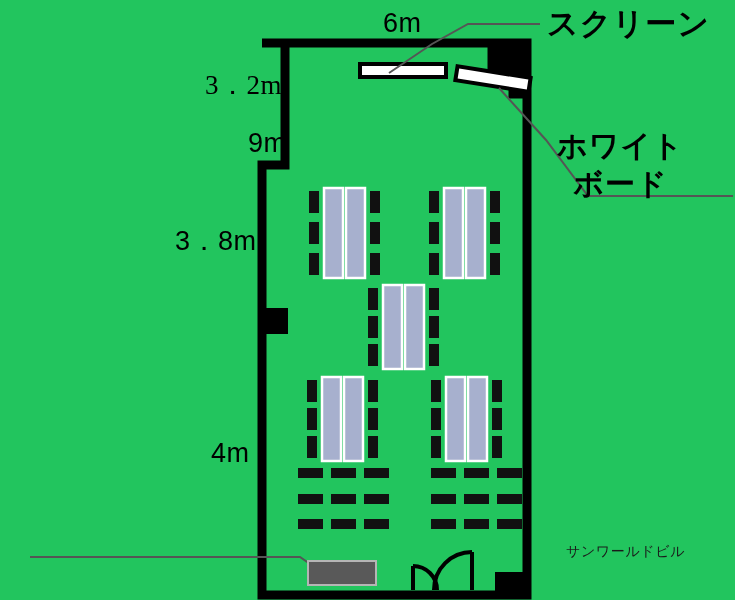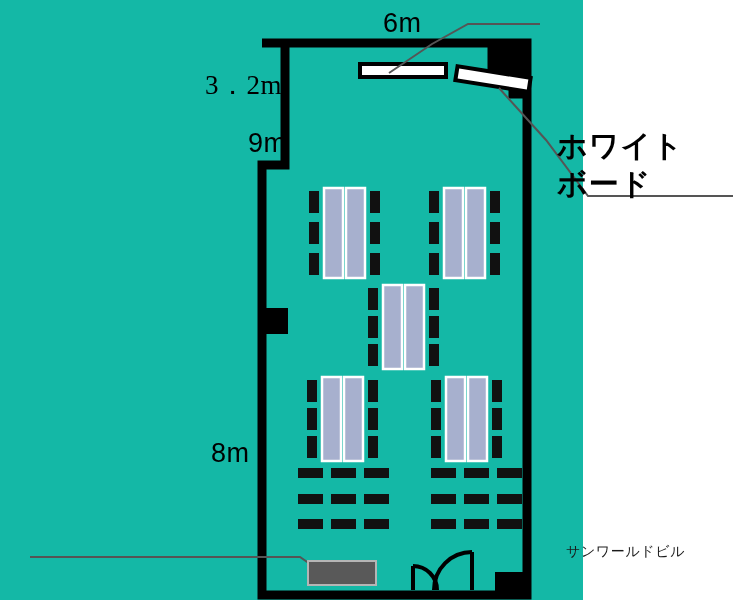--- a/index.html
+++ b/index.html
@@ -10,23 +10,23 @@
   }
   body {
     width: 735px;
     height: 600px;
     overflow: hidden;
     font-family: "Liberation Sans", "DejaVu Sans", sans-serif;
     color: #000000;
   }
   #plan-root {
     position: relative;
-    width: 583px;
+    width: 735px;
     height: 600px;
-    background: #14b8a6;
+    background: #22c55e;
   }
   #plan-svg {
     position: absolute;
     left: 0;
     top: 0;
     width: 735px;
     height: 600px;
     display: block;
   }
   .lbl {
@@ -58,21 +58,21 @@
     line-height: 1.95;
     letter-spacing: 0.6px;
     color: #1a1a1a;
   }
   #label-6m      { left: 383px; top: 10px; }
   #label-32m     { left: 205px; top: 72px; font-family: Liberation Serif, serif; }
   #label-1m      { left: 248px; top: 130px; }
   #label-38m     { left: 175px; top: 228px; }
   #label-8m      { left: 211px; top: 440px; }
   #label-screen  { left: 547px; top: 8px; }
-  #label-wb      { left: 557px; top: 127px; }
+  #label-wb      { left: 557px; top: 127px; text-align: center; }
   #label-storage { left: 25px; top: 512px; }
   #label-venue   { left: 566px; top: 483px; }
 </style>
 </head>
 <body>
 
 <div id="plan-root">
 
   <svg id="plan-svg" viewBox="0 0 735 600" xmlns="http://www.w3.org/2000/svg">
 
@@ -208,23 +208,25 @@
     </g>
 
   </svg>
 
   <div class="lbl dim" id="label-6m">6m</div>
 
   <div class="lbl dim" id="label-32m">3．2m</div>
 
   <div class="lbl dim" id="label-1m">9m</div>
 
-
-  <div class="lbl dim" id="label-8m">8m</div>
-
+  <div class="lbl dim" id="label-38m">3．8m</div>
+
+  <div class="lbl dim" id="label-8m">4m</div>
+
+  <div class="lbl callout" id="label-screen">スクリーン</div>
 
   <div class="lbl callout2" id="label-wb">ホワイト
 ボード</div>
 
 
   <div class="lbl venue" id="label-venue">
     <div>サンワールドビル</div>
     
     
   </div>

